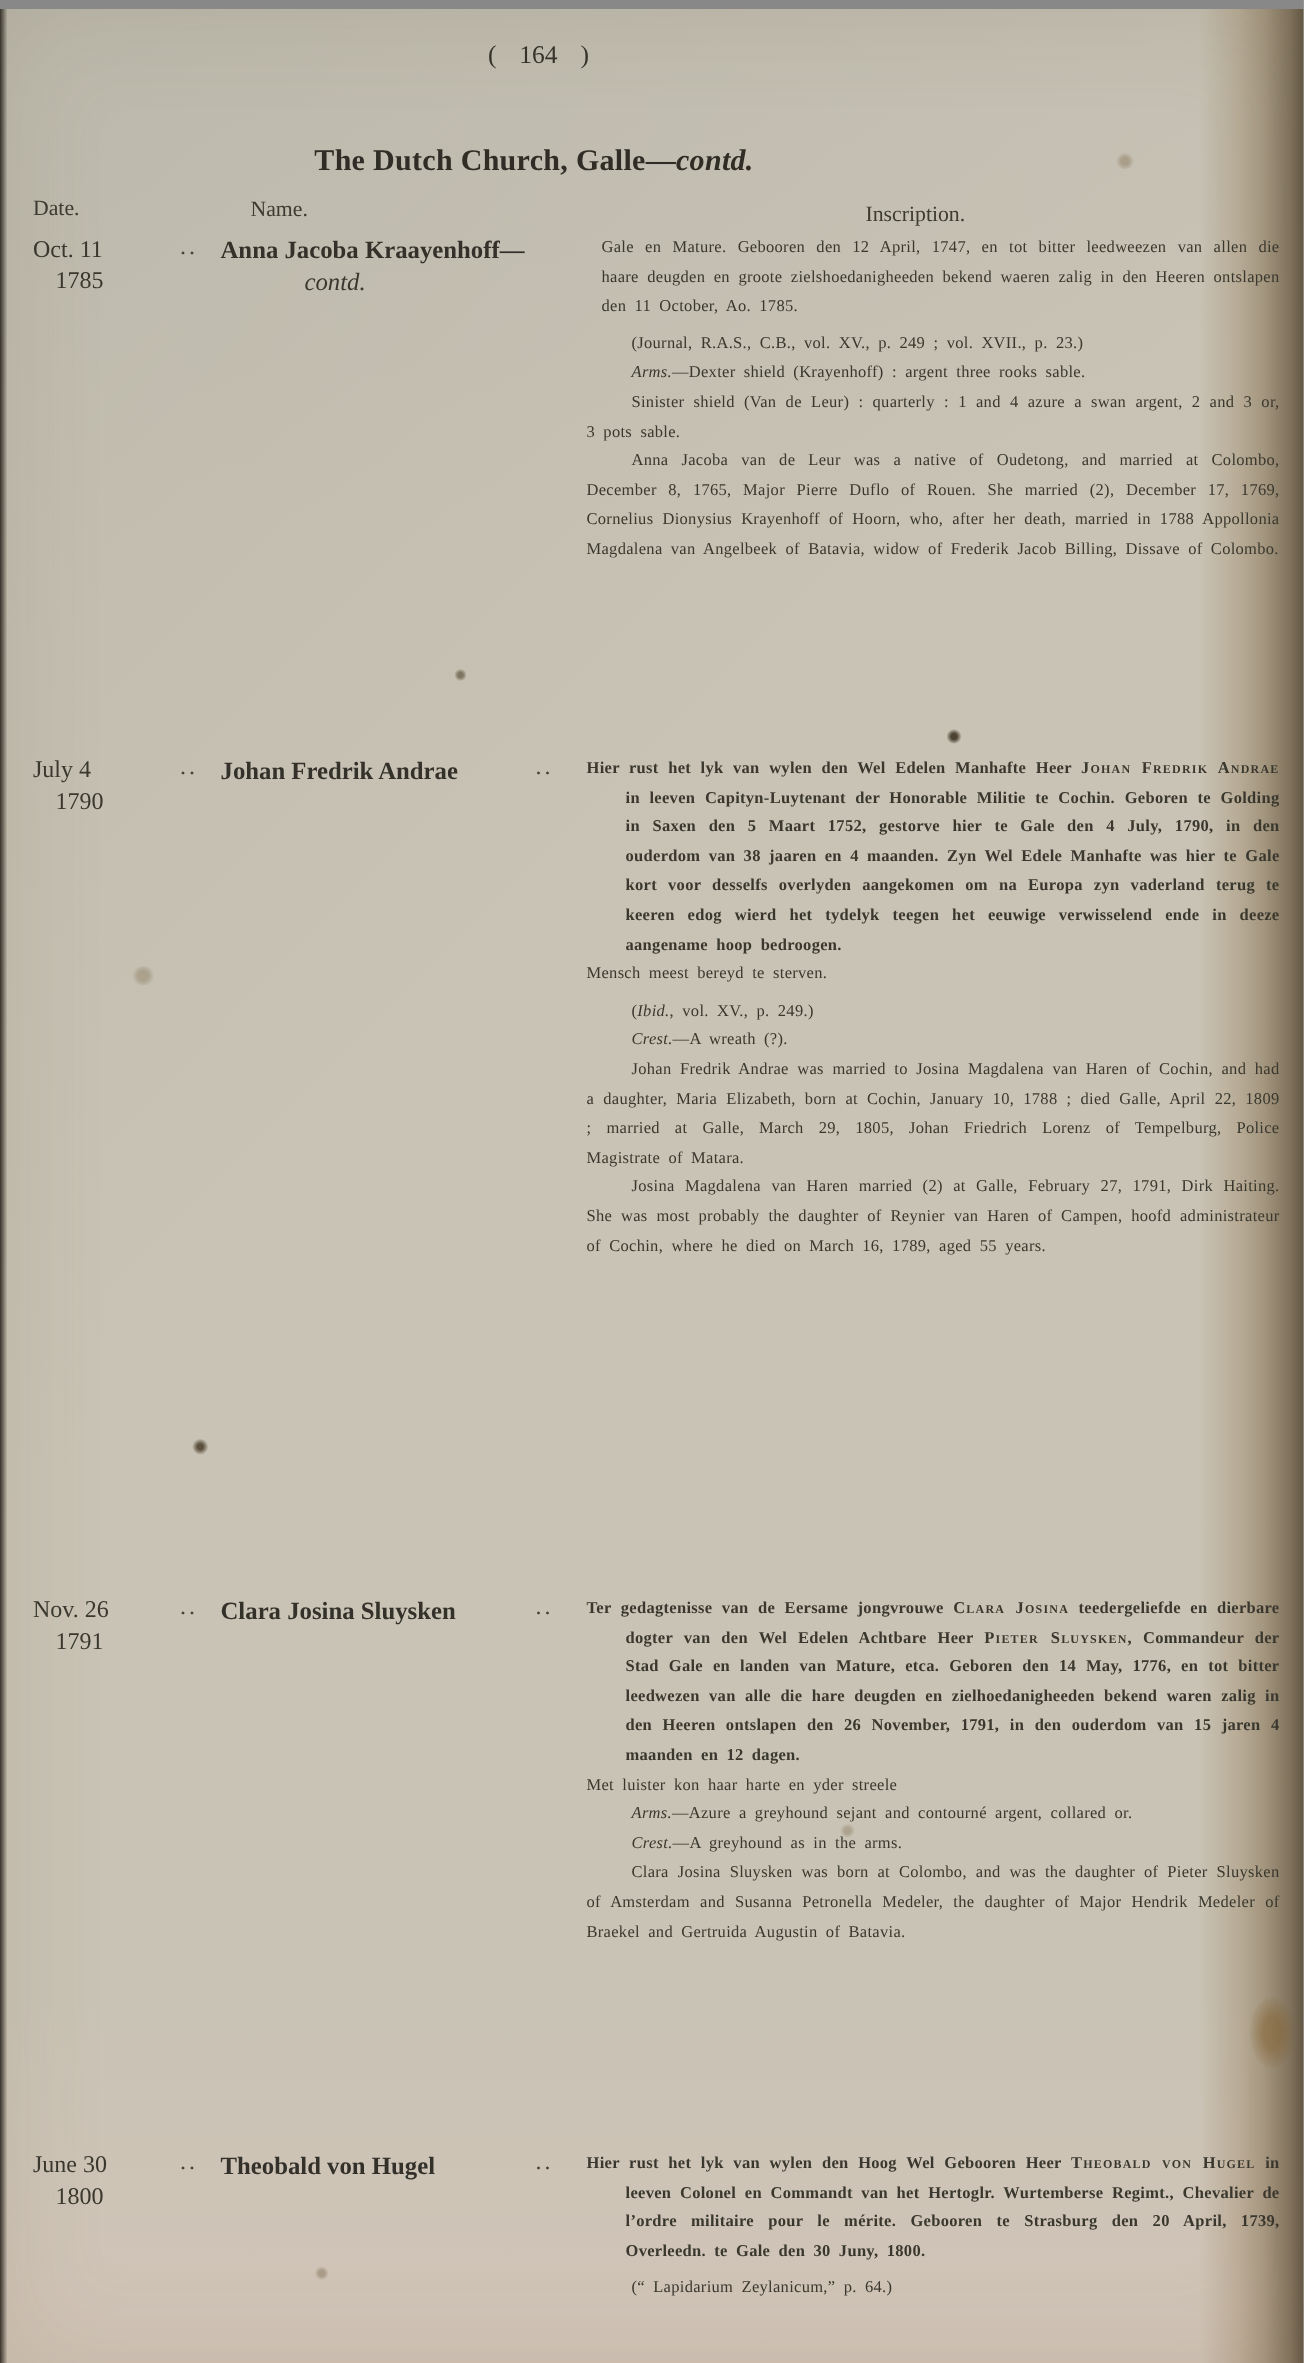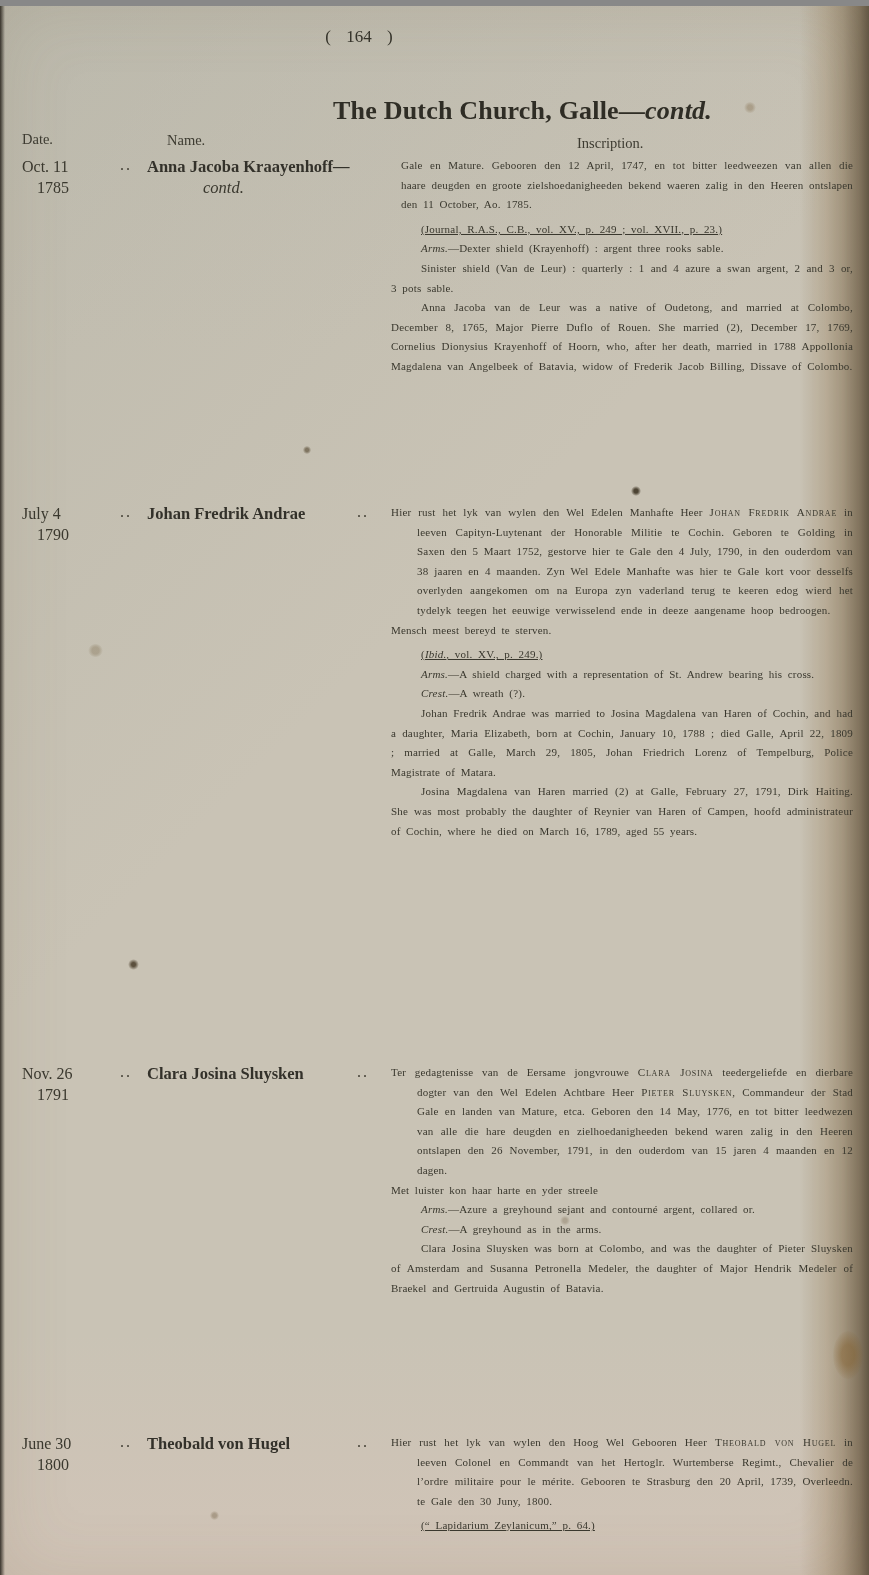--- a/index.html
+++ b/index.html
@@ -20,21 +20,21 @@
     box-shadow: inset 0 0 70px rgba(120,100,70,0.16);
   }
   
   .page-number{
     position:absolute;top:21px;left:0;width:718px;
     text-align:center;font-size:17px;word-spacing:11px;
     color:#35332a;
   }
   .doc-title{
     position:absolute;top:90px;left:0;width:712px;
-    text-align:right;font-size:26px;font-weight:bold;
+    text-align:center;font-size:20px;font-weight:bold;
     color:#2f2d25;letter-spacing:0.2px;
   }
   .doc-title .t-contd{font-weight:bold;font-style:italic;}
   .colhead{position:absolute;font-size:14.5px;color:#3d3b31;}
   .colhead.h-date{left:22px;top:125px;}
   .colhead.h-name{left:167px;top:126px;}
   .colhead.h-insc{left:577px;top:129px;}
   
   .entries{position:absolute;left:0;top:0;width:869px;height:1371px;}
   .entry{position:absolute;left:0;width:869px;}
@@ -44,24 +44,24 @@
   .entry:nth-child(4){top:1427px;}
   .col-date{position:absolute;left:22px;width:102px;font-size:16px;line-height:21px;}
   .date-l2{padding-left:15px;}
   .col-dots{position:absolute;font-size:16px;letter-spacing:2px;color:#454237;}
   .dots1{left:120px;top:0;}
   .dots2{left:357px;top:0;}
   .col-name{position:absolute;left:147px;width:208px;font-size:16.5px;line-height:21px;font-weight:bold;color:#33312a;}
   .name-suffix{font-weight:normal;font-style:italic;padding-left:56px;color:#3a382e;}
   .col-insc{position:absolute;left:391px;width:462px;font-size:11px;line-height:19.6px;}
   .col-insc p{margin:0;text-align:justify;letter-spacing:0.2px;word-spacing:2.6px;}
-  .para-hang{margin-left:26px !important;text-indent:-26px;}
+  .para-hang{margin-left:26px !important;text-indent:-26px;font-weight:bold;}
   .para-cont{margin-left:10px !important;}
   .para-verse{text-align:right;}
-  .para-cite{text-indent:30px;padding-top:5px;text-decoration:underline;}
+  .para-cite{text-indent:30px;padding-top:5px;}
   .para-note{text-indent:30px;}
   .seg-i{font-style:italic;}
   .seg-sc{font-variant:small-caps;letter-spacing:0.8px;}
   
   .stain{position:absolute;border-radius:50%;pointer-events:none;}
   .s1{left:128px;top:953px;width:11px;height:11px;background:radial-gradient(circle,rgba(55,42,22,0.75) 0 25%,rgba(55,42,22,0) 70%);}
   .s2{left:631px;top:480px;width:10px;height:10px;background:radial-gradient(circle,rgba(45,35,18,0.8) 0 28%,rgba(45,35,18,0) 72%);}
   .s3{left:303px;top:440px;width:8px;height:8px;background:radial-gradient(circle,rgba(70,55,30,0.55) 0 30%,rgba(70,55,30,0) 75%);}
   .s4{left:833px;top:1325px;width:30px;height:48px;background:radial-gradient(ellipse,rgba(130,95,45,0.5) 0 30%,rgba(130,95,45,0) 75%);}
   .s5{left:88px;top:638px;width:15px;height:13px;background:radial-gradient(circle,rgba(110,90,55,0.30) 0 35%,rgba(110,90,55,0) 75%);}
@@ -106,21 +106,20 @@
         </div>
         <div class="col-dots dots1">..</div>
         <div class="col-name">
           <div class="name-main">Johan Fredrik Andrae</div>
         </div>
         <div class="col-dots dots2">..</div>
         <div class="col-insc">
           <p class="para para-hang"><span>Hier rust het lyk van wylen den Wel Edelen Manhafte Heer </span><span class="seg-sc">Johan Fredrik Andrae</span><span> in leeven Capityn-Luytenant der Honorable Militie te Cochin.  Geboren te Golding in Saxen den 5 Maart 1752, gestorve hier te Gale den 4 July, 1790, in den ouderdom van 38 jaaren en 4 maanden.  Zyn Wel Edele Manhafte was hier te Gale kort voor desselfs overlyden aangekomen om na Europa zyn vaderland terug te keeren edog wierd het tydelyk teegen het eeuwige verwisselend ende in deeze aangename hoop bedroogen.</span></p>
           <p class="para para-verse"><span>Mensch meest bereyd te sterven.</span></p>
           <p class="para para-cite"><span>(</span><span class="seg-i">Ibid.</span><span>, vol. XV., p. 249.)</span></p>
-          <p class="para para-note"><span class="seg-i">Arms.</span><span>—A shield charged with a representation of St. Andrew bearing his cross.</span></p>
           <p class="para para-note"><span class="seg-i">Crest.</span><span>—A wreath (?).</span></p>
           <p class="para para-note"><span>Johan Fredrik Andrae was married to Josina Magdalena van Haren of Cochin, and had a daughter, Maria Elizabeth, born at Cochin, January 10, 1788 ; died Galle, April 22, 1809 ; married at Galle, March 29, 1805, Johan Friedrich Lorenz of Tempelburg, Police Magistrate of Matara.</span></p>
           <p class="para para-note"><span>Josina Magdalena van Haren married (2) at Galle, February 27, 1791, Dirk Haiting.  She was most probably the daughter of Reynier van Haren of Campen, hoofd administrateur of Cochin, where he died on March 16, 1789, aged 55 years.</span></p>
         </div>
       </div>
       <div class="entry">
         <div class="col-date">
           <div class="date-l1">Nov. 26</div>
           <div class="date-l2">1791</div>
         </div>

